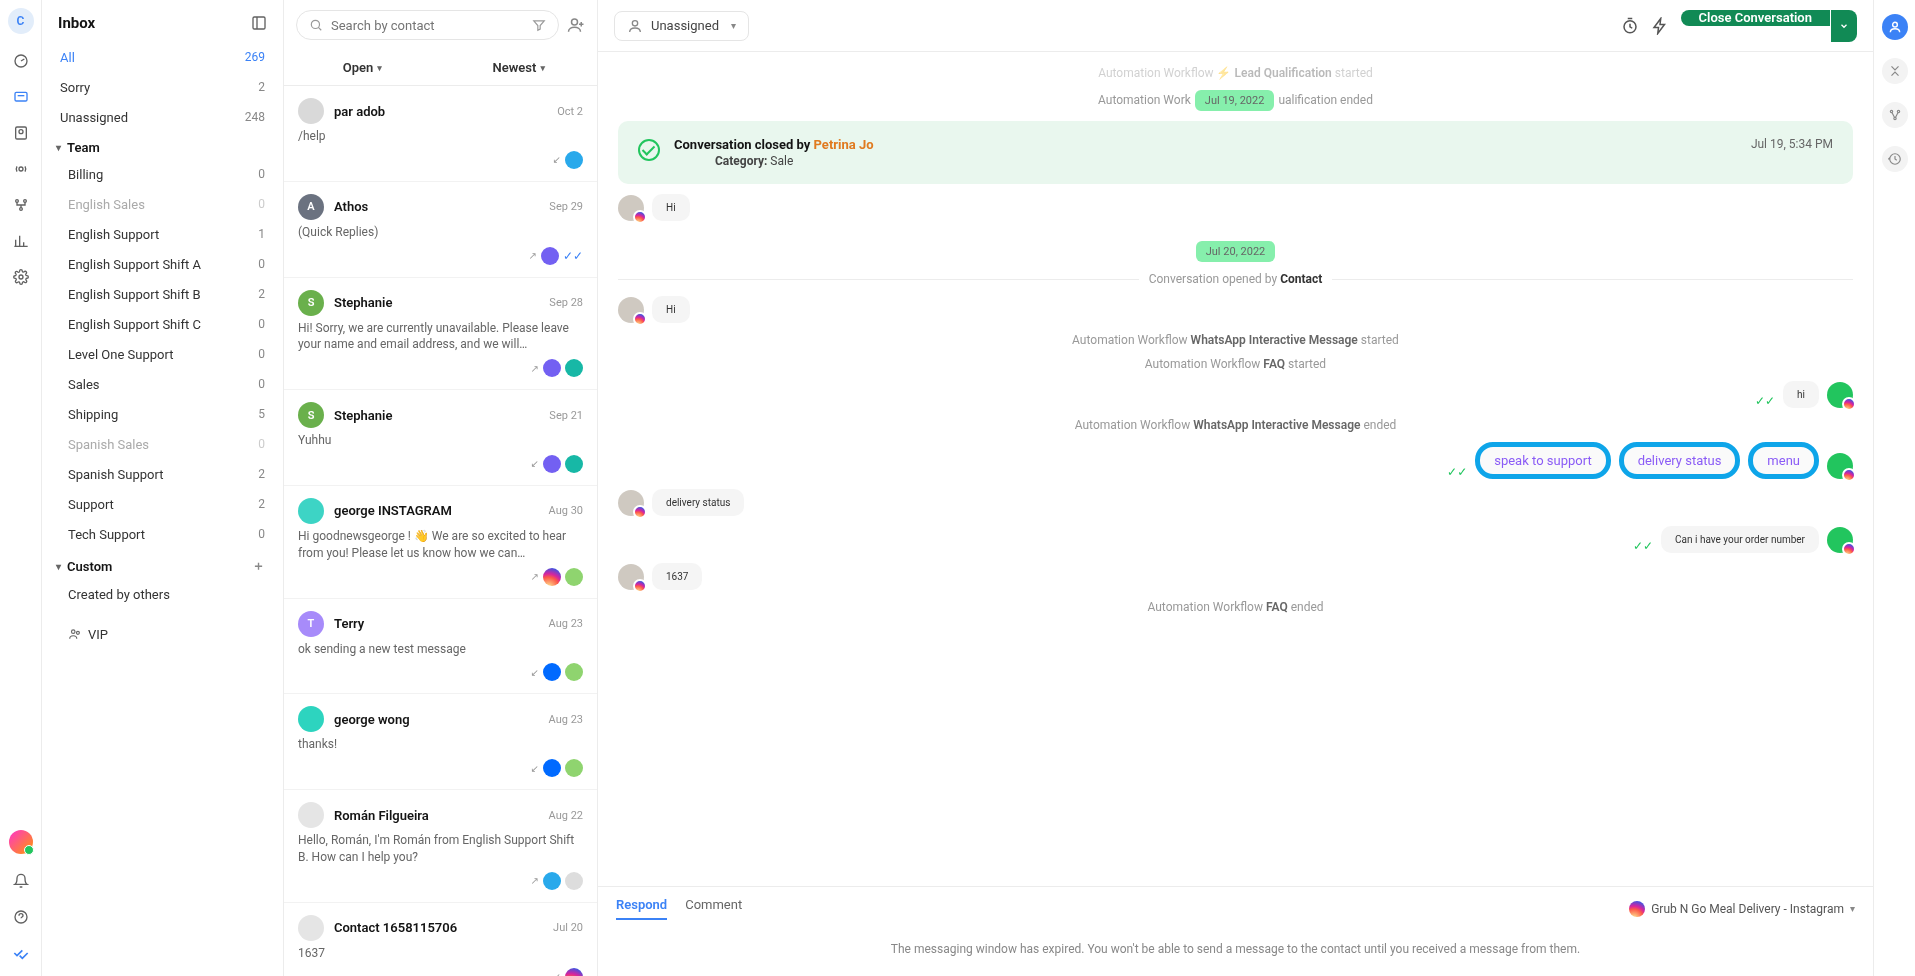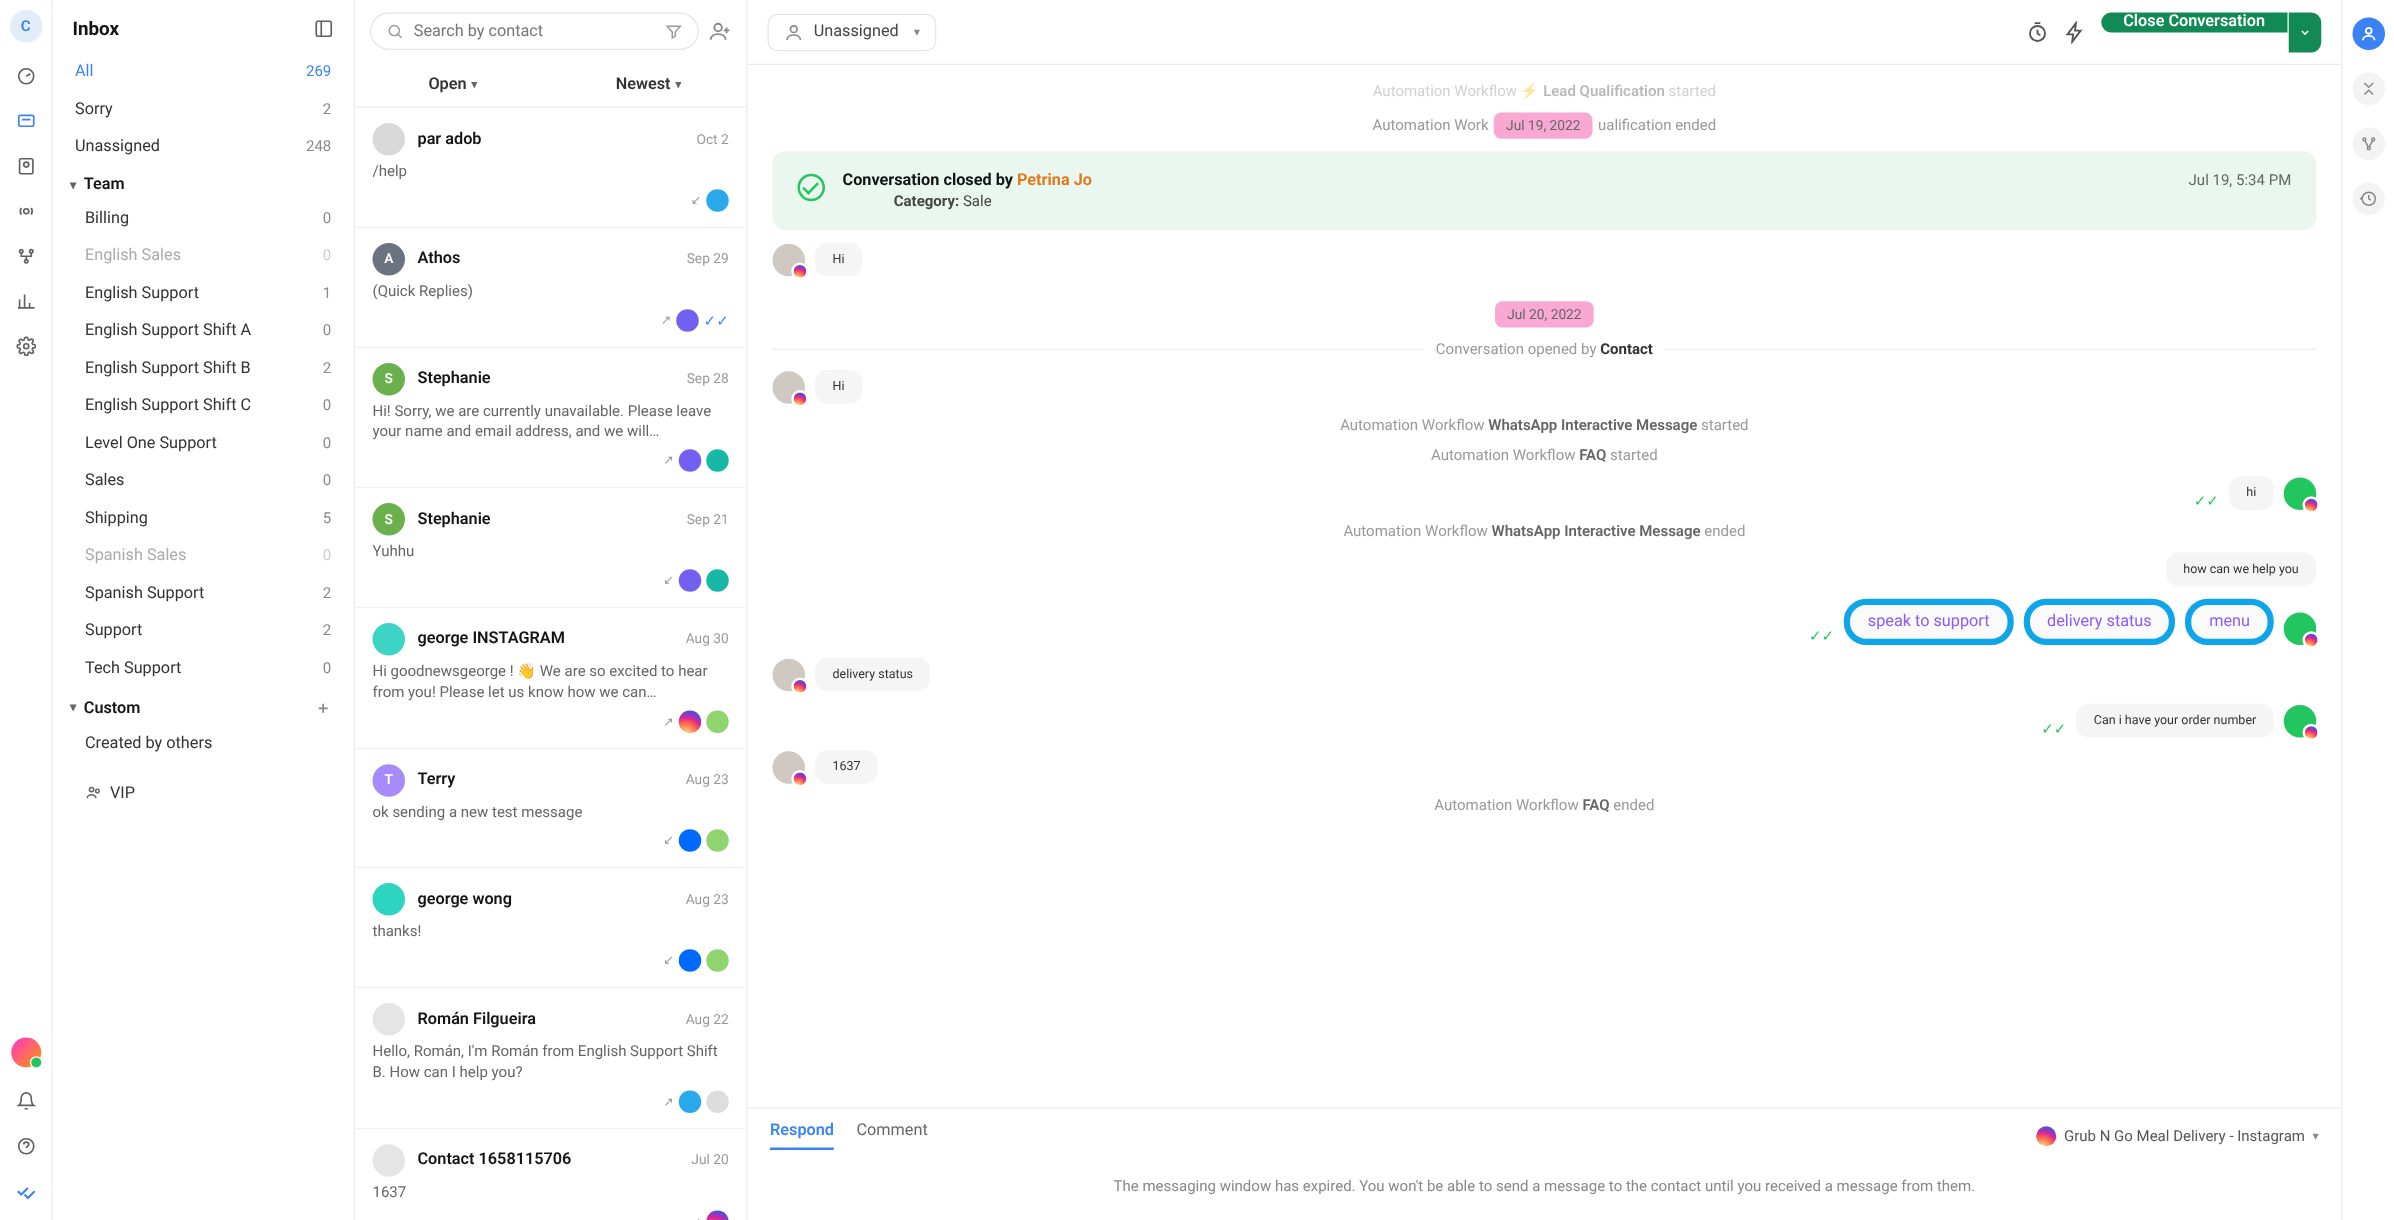--- a/index.html
+++ b/index.html
@@ -69,21 +69,21 @@
 .assign-pill .chev{font-size:10px;color:#888;margin-left:4px;}
 .main-head .spacer{flex:1;}
 .head-ico { color:#555; cursor:pointer; }
 .close-btn { background:#118a55; color:#fff; height:16px; border:none; border-radius:8px 0 0 8px; padding:0 18px; font-size:13px; font-weight:600; cursor:pointer;}
 .close-drop { background:#118a55; color:#fff; height:32px; border:none; border-radius:0 8px 8px 0; width:26px; cursor:pointer; display:flex;align-items:center;justify-content:center;margin-left:1px;}
 .close-wrap{display:flex;}
 
 .chat-body { flex:1; overflow-y:auto; padding: 10px 20px 0 20px; display:flex; flex-direction:column; gap:10px;}
 .sys-line { text-align:center; font-size:12px; color:#999; }
 .sys-line b{color:#666;font-weight:600;}
-.date-pill { align-self:center; background:#f9a8d4; color:#666; font-size:11px; padding:4px 10px; border-radius:6px; position:relative;}
+.date-pill { align-self:center; background:#86efac; color:#666; font-size:11px; padding:4px 10px; border-radius:6px; position:relative;}
 .closed-box { background:#e9f7ee; border-radius:10px; padding:16px 20px; display:flex; align-items:flex-start; gap:14px; }
 .closed-box .okcircle{width:22px;height:22px;border:2px solid #22c55e;border-radius:50%;position:relative;flex-shrink:0;margin-top:2px;}
 .closed-box .okcircle::after{content:"";position:absolute;left:5px;top:2px;width:5px;height:10px;border-right:2px solid #22c55e;border-bottom:2px solid #22c55e;transform:rotate(45deg);}
 .closed-box .cb-title{font-size:13px;font-weight:700;}
 .closed-box .cb-title .who{color:#e07a1f;}
 .closed-box .cb-sub{font-size:12px;color:#444;margin-top:2px;}
 .closed-box .cb-sub b{font-weight:700;margin-left:41px;}
 .closed-box .cb-date{margin-left:auto;font-size:12px;color:#666;}
 .divider-line{display:flex;align-items:center;gap:10px;}
 .divider-line::before,.divider-line::after{content:"";flex:1;height:1px;background:#ececec;}
@@ -531,23 +531,20 @@
         <span class="ticks">✓✓</span>
         <div class="bubble right">hi</div>
         <div class="msg-ava bot">
             <span class="sub ig"></span>
           </div>
       </div>
 
       <div class="sys-line"><span>Automation Workflow </span><b>WhatsApp Interactive Message</b><span> ended</span></div>
 
       <div class="msg-row right">
-        <div class="bubble right">how can we help you</div>
-      </div>
-      <div class="msg-row right">
         <span class="ticks">✓✓</span>
         <div class="quick-reps" id="qr">
             <span class="qr">speak to support</span>
             <span class="qr">delivery status</span>
             <span class="qr">menu</span>
           </div>
         <div class="msg-ava bot">
             <span class="sub ig"></span>
           </div>
       </div>

